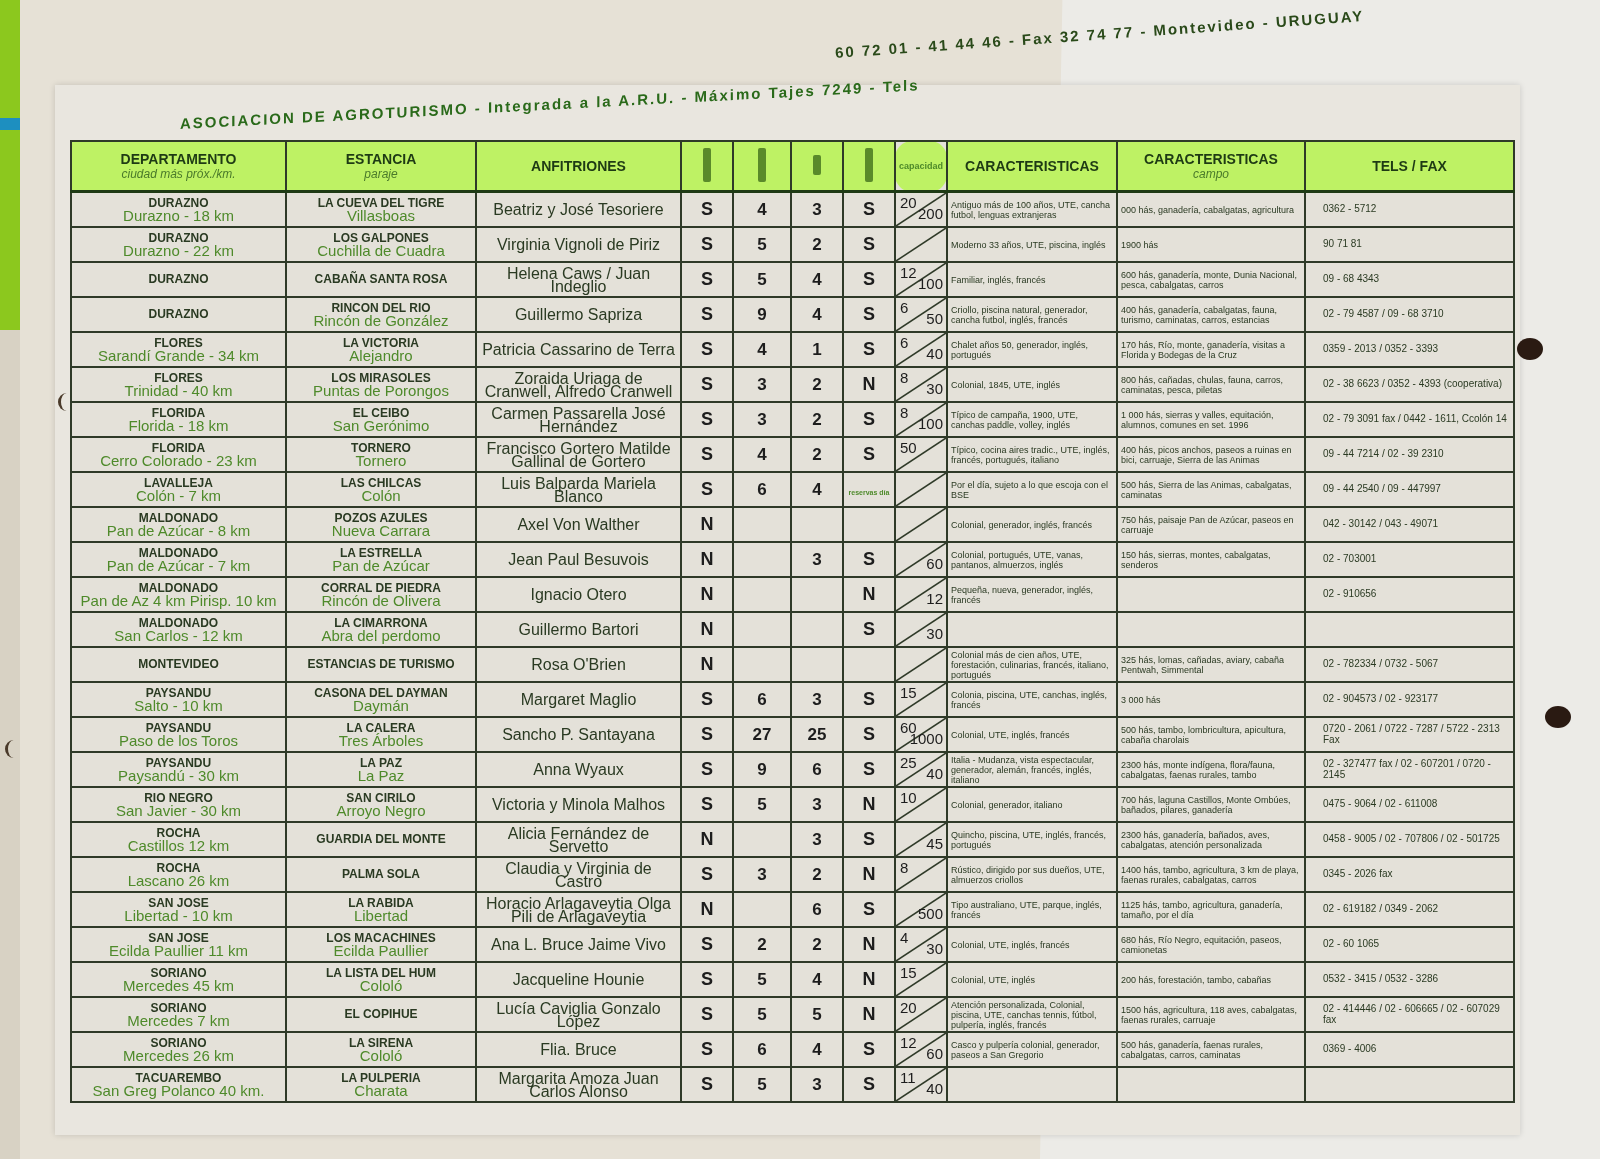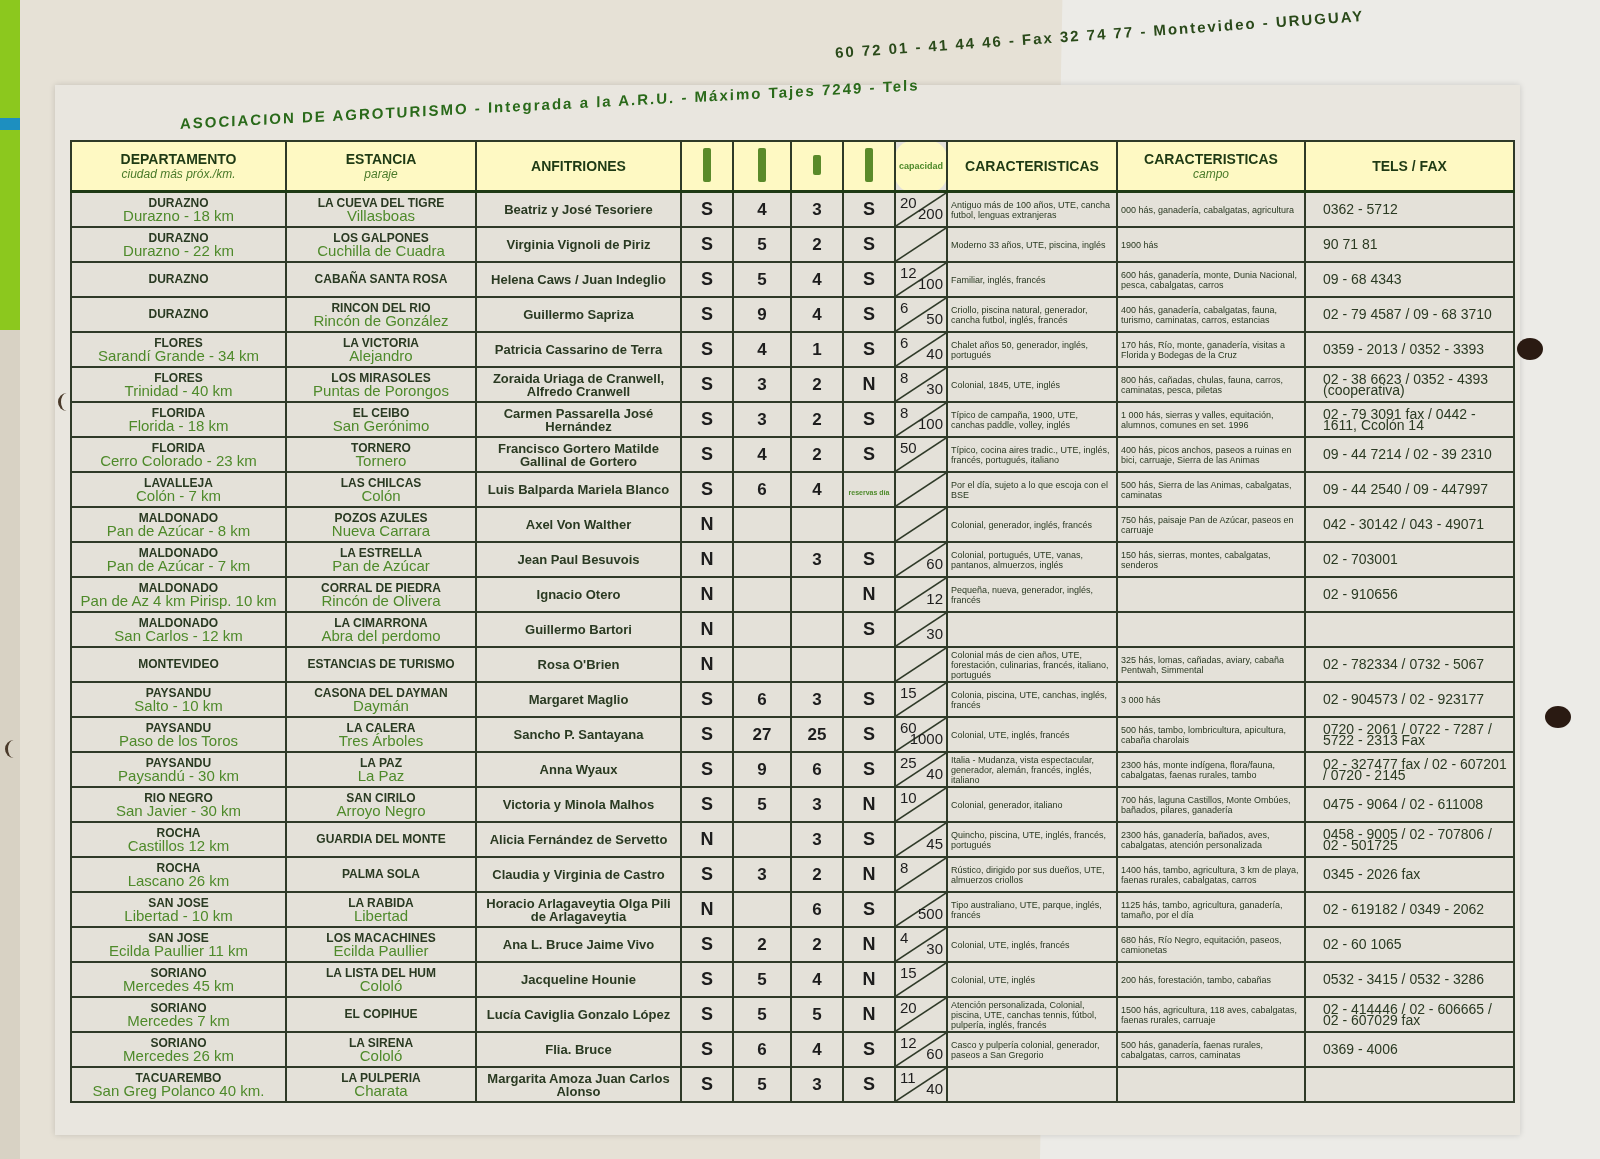--- a/index.html
+++ b/index.html
@@ -61,43 +61,43 @@
   }
   table.main th, table.main td {
     border:2px solid #2f3a28;
     text-align:center;
     vertical-align:middle;
     padding:1px 3px;
     overflow:hidden;
   }
   table.main thead th {
     height:46px;
-    background:#fef9c3;
+    background:#bef264;
     color:#1e3a14;
     font-weight:bold;
     font-size:14px;
     border-bottom:3px solid #1e3a14;
   }
   table.main thead th .sub {
     display:block; font-weight:normal; font-style:italic; font-size:12px; color:#4a7a2a;
   }
   table.main tbody td { height:31px; }
   .cell-main { display:block; font-size:12px; font-weight:bold; color:#2a3a22; line-height:13px; }
   .cell-sub { display:block; font-size:15px; color:#4e8a2a; line-height:12px; }
-  .host { display:block; font-size:13px; color:#2a3a22; line-height:13px; font-weight:bold;}
+  .host { display:block; font-size:16px; color:#2a3a22; line-height:13px; font-weight:normal;}
   .flag { font-size:18px; font-weight:bold; color:#1d1d1d; }
   .num { font-size:17px; font-weight:bold; color:#1d1d1d; }
   .cap { position:relative; }
   .cap .diag {
     position:absolute; left:0; top:0; width:100%; height:100%;
   }
   .cap .a { position:absolute; left:4px; top:1px; font-size:15px; color:#1d1d1d; }
   .cap .b { position:absolute; right:3px; bottom:4px; font-size:15px; color:#1d1d1d; }
   .small-text { display:block; font-size:9px; line-height:10px; color:#2a3a22; text-align:left; }
-  .tel { display:block; font-size:14px; line-height:10.5px; color:#2a3a22; text-align:left; padding-left:14px; }
+  .tel { display:block; font-size:10px; line-height:10.5px; color:#2a3a22; text-align:left; padding-left:14px; }
   .vert-hdr {
     display:inline-block; width:8px; height:34px; background:#5a8a2a; border-radius:2px;
   }
 </style>
 </head>
 <body>
 
 <div class="bg-green"></div>
 <div class="bg-blue"></div>
 <div class="paper-back"></div>

